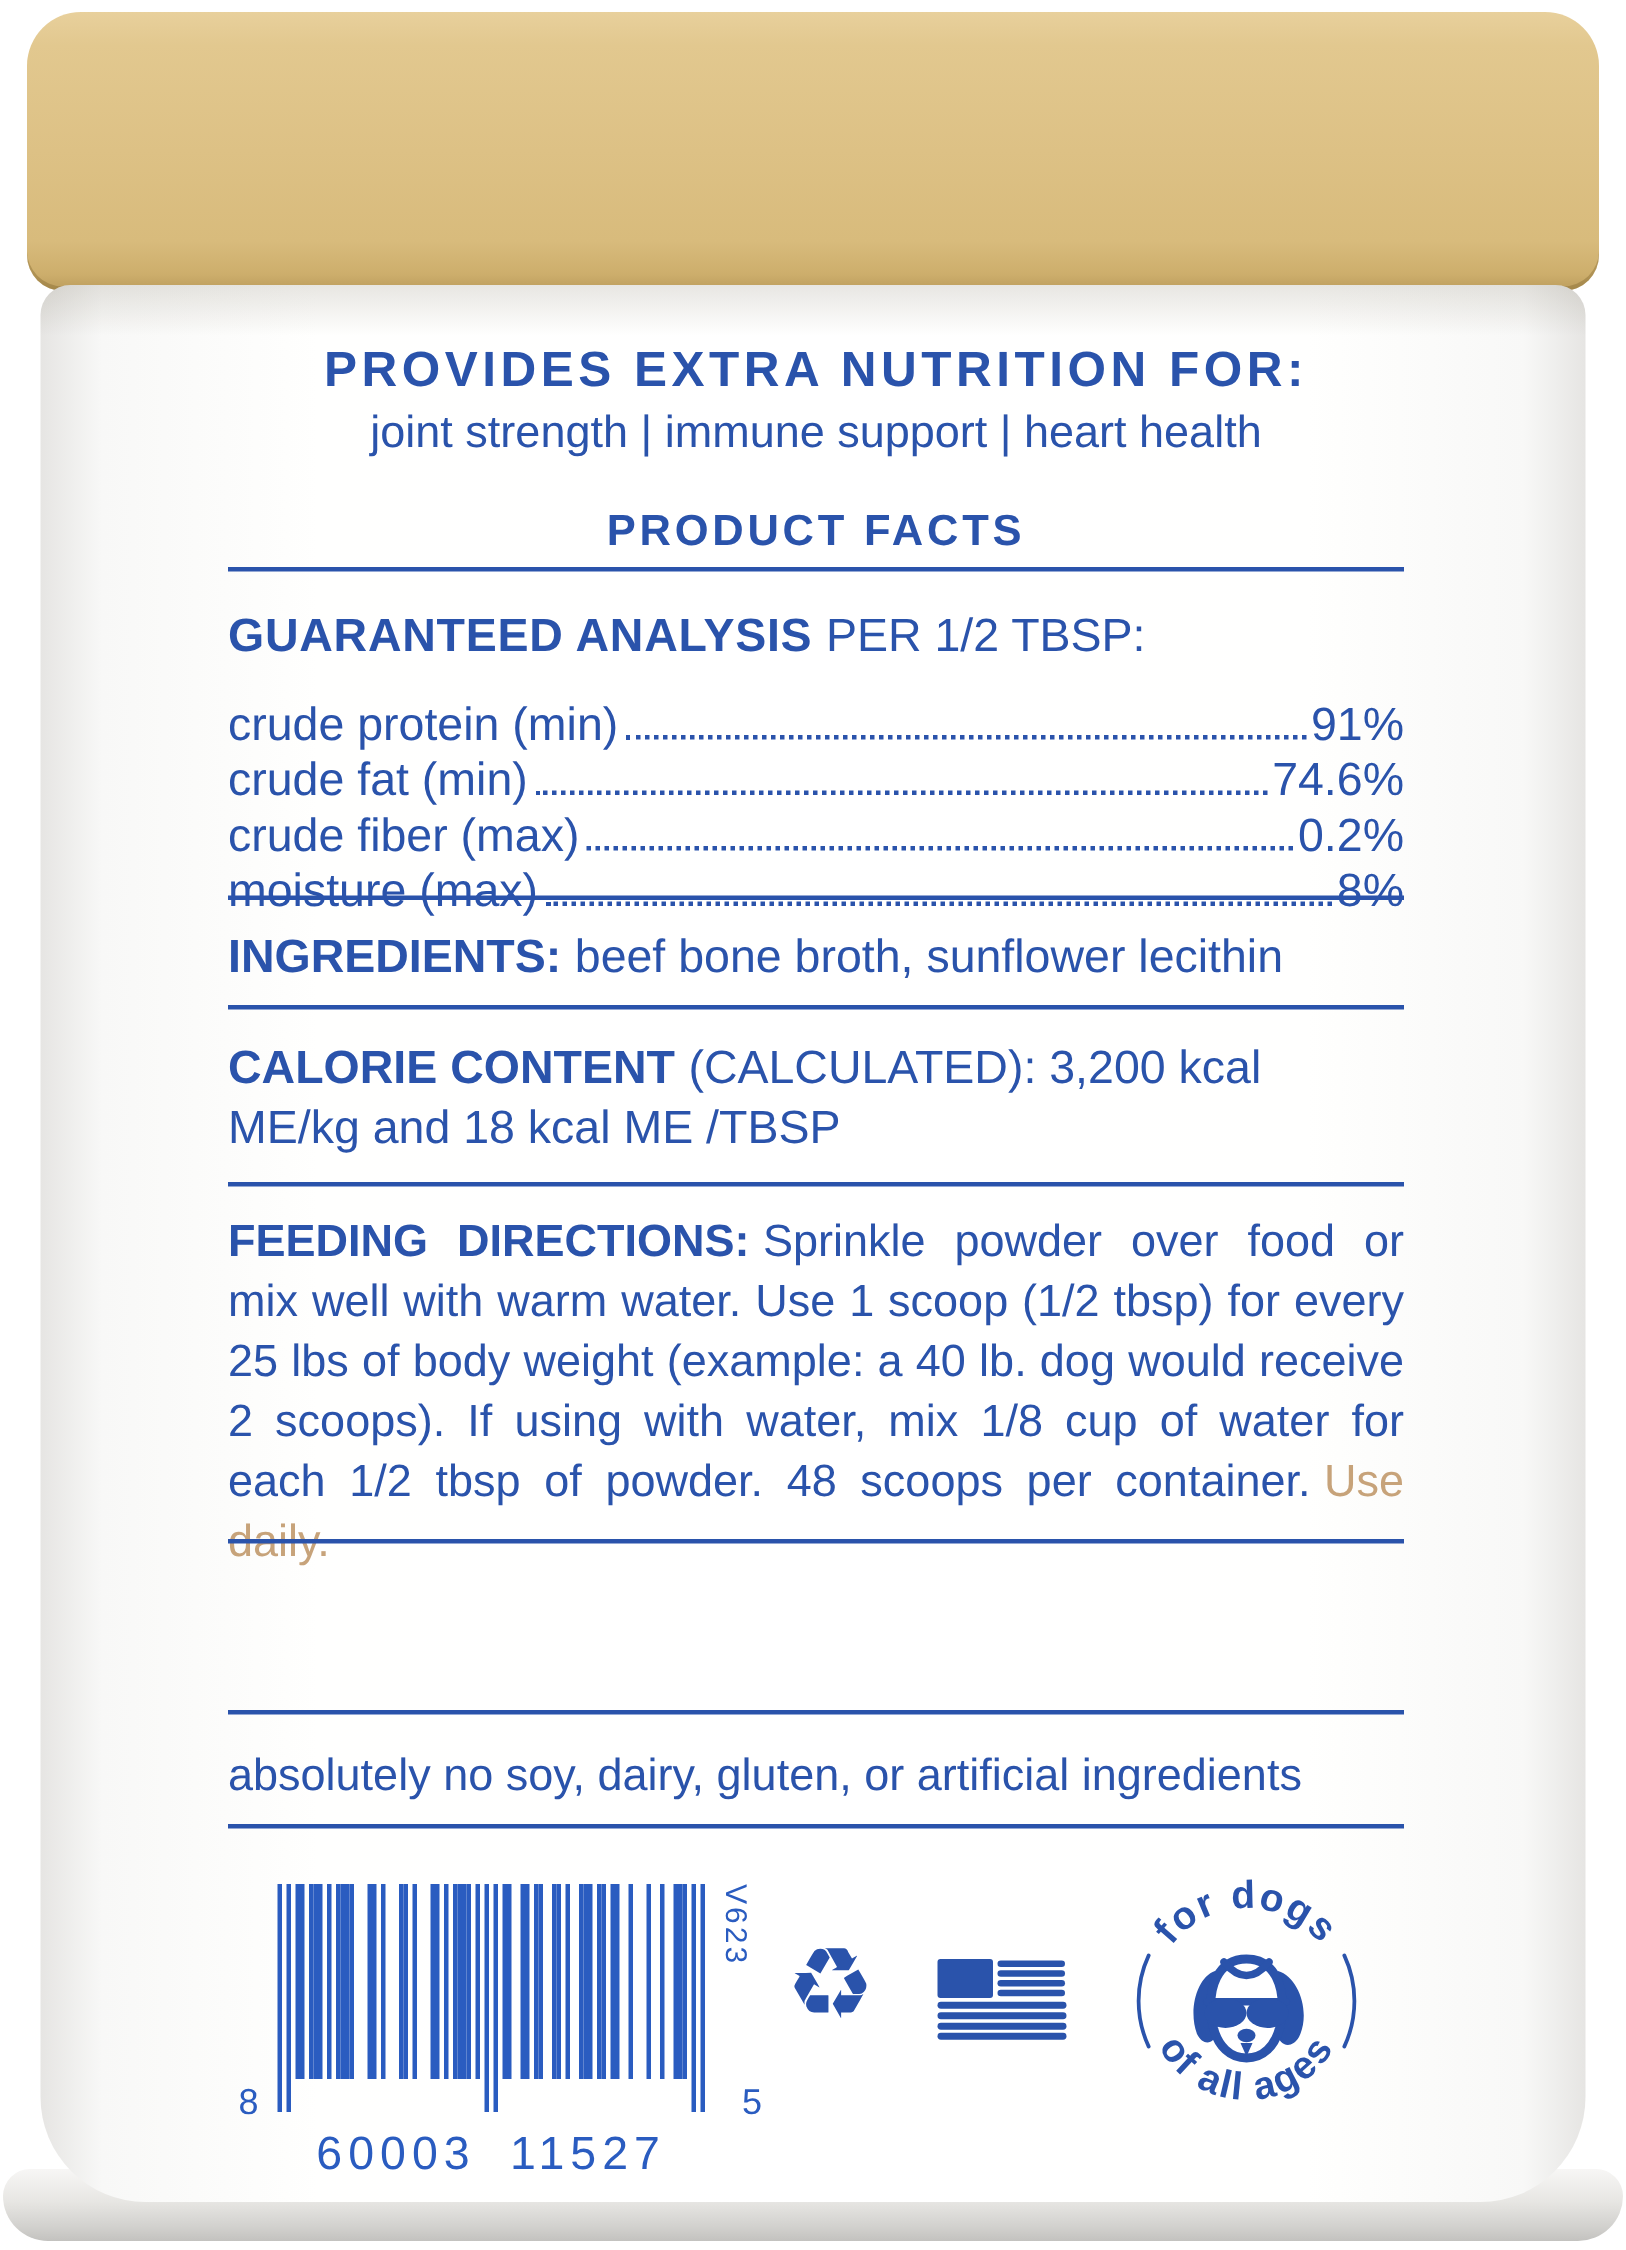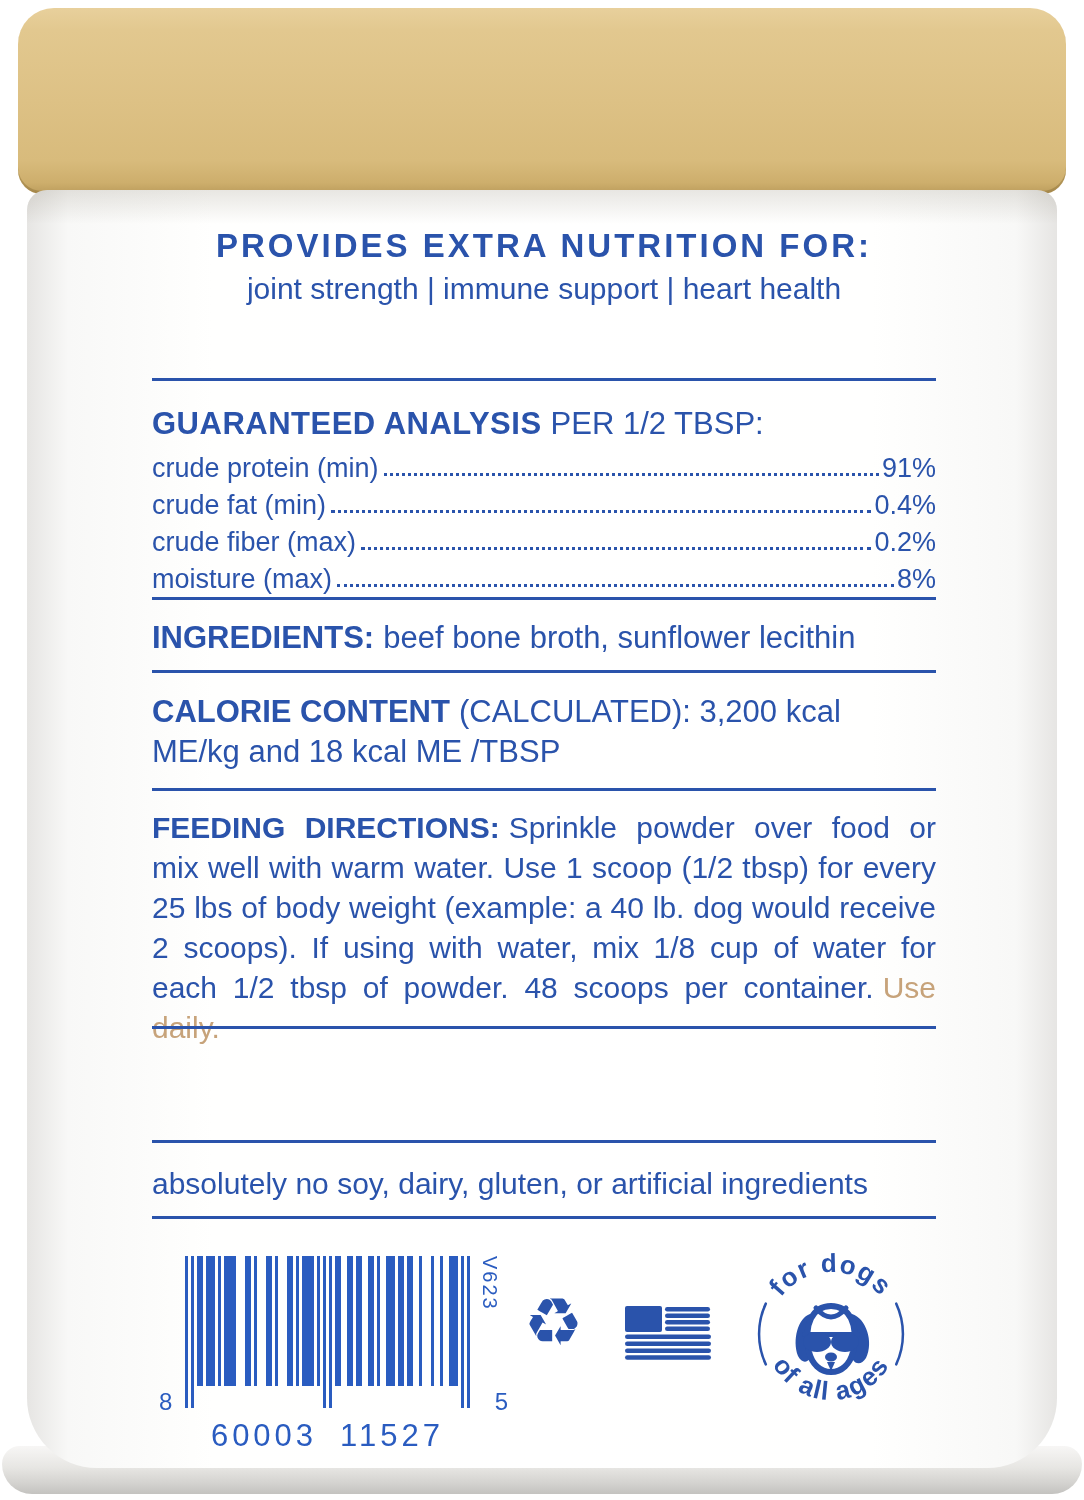--- a/index.html
+++ b/index.html
@@ -37,21 +37,21 @@
   }
   
   .sec{position:absolute;left:152px;width:784px;}
   .title{top:226px;text-align:center;font-size:33px;font-weight:bold;letter-spacing:3px;line-height:40px;}
   .subtitle{top:271px;text-align:center;font-size:30px;line-height:36px;}
   .pf{top:337px;text-align:center;font-size:29px;font-weight:bold;letter-spacing:2.5px;line-height:34px;}
   .rule{position:absolute;left:152px;width:784px;height:3px;background:var(--blue);}
   .r1{top:378px}.r2{top:597px}.r3{top:670px}.r4{top:788px}.r5{top:1026px}.r6{top:1140px}.r7{top:1216px}
   .ga-head{top:405px;font-size:31px;line-height:37px;}
   .ga-head b{letter-spacing:.5px;}
-  .ga-rows{top:447px;font-size:27px;}
+  .ga-rows{top:464px;font-size:31px;}
   .ga-row{display:flex;align-items:flex-end;height:37px;}
   .ga-row .lbl{white-space:nowrap;}
   .ga-row .dots{flex:1;border-bottom:3.4px dotted var(--blue);margin:0 3px 8px 5px;}
   .ga-row .val{white-space:nowrap;}
   .ingredients{top:619px;font-size:31px;line-height:37px;}
   .calorie{top:692px;font-size:31px;line-height:40px;}
   .feeding{top:808px;font-size:30px;line-height:40px;text-align:justify;}
   .feeding .hl{color:var(--accent);}
   .intermittent{top:1048px;font-size:30px;line-height:40px;}
   .noclaim{top:1164px;font-size:30px;line-height:40px;}
@@ -81,37 +81,38 @@
 <body>
 
 <div class="stage">
 
   <div class="lid"></div>
   <div class="base"></div>
   <div class="body"></div>
 
   <div class="sec subtitle">joint strength | immune support | heart health</div>
   <div class="sec title">PROVIDES EXTRA NUTRITION FOR:</div>
+  <div class="sec pf">PRODUCT FACTS</div>
 
   <div class="rule r1"></div>
 
   <div class="sec ga-head">
     <b class="hsp">GUARANTEED ANALYSIS</b><span>PER 1/2 TBSP:</span>
   </div>
 
   <div class="sec ga-rows">
     <div class="ga-row">
       <span class="lbl">crude protein (min)</span>
       <span class="dots"></span>
       <span class="val">91%</span>
     </div>
     <div class="ga-row">
       <span class="lbl">crude fat (min)</span>
       <span class="dots"></span>
-      <span class="val">0.4%</span>
+      <span class="val">74.6%</span>
     </div>
     <div class="ga-row">
       <span class="lbl">crude fiber (max)</span>
       <span class="dots"></span>
       <span class="val">0.2%</span>
     </div>
     <div class="ga-row">
       <span class="lbl">moisture (max)</span>
       <span class="dots"></span>
       <span class="val">8%</span>

